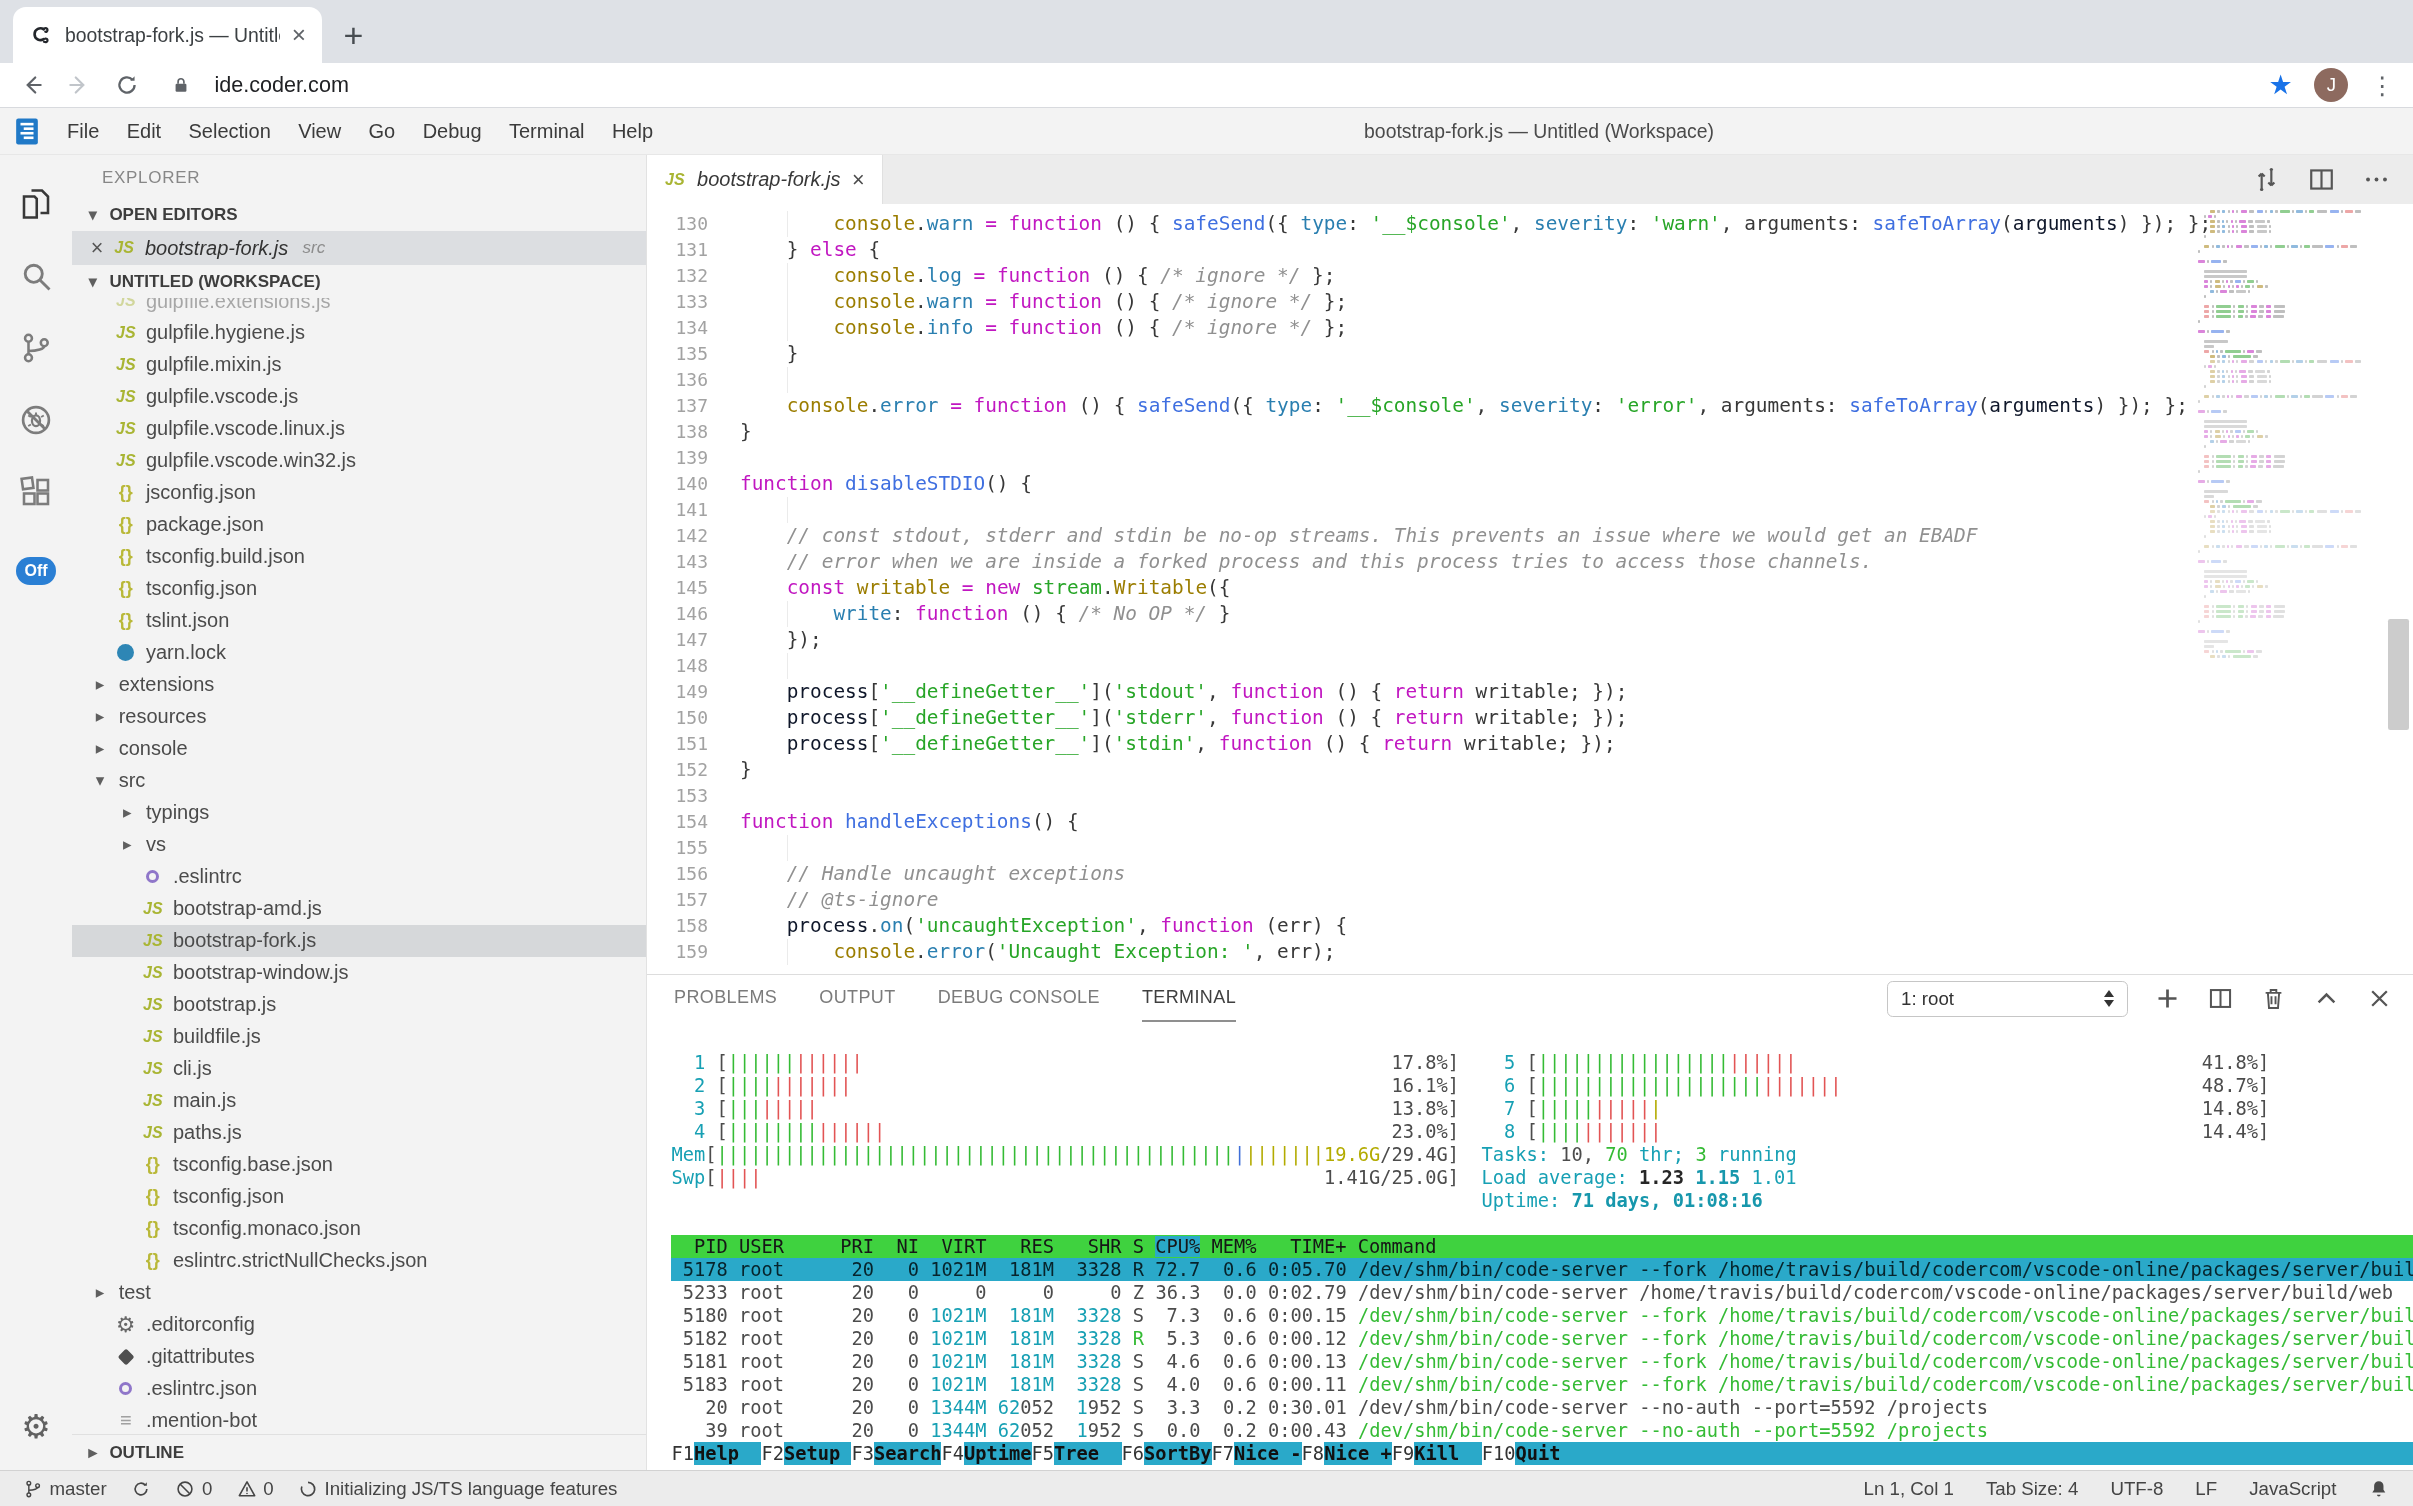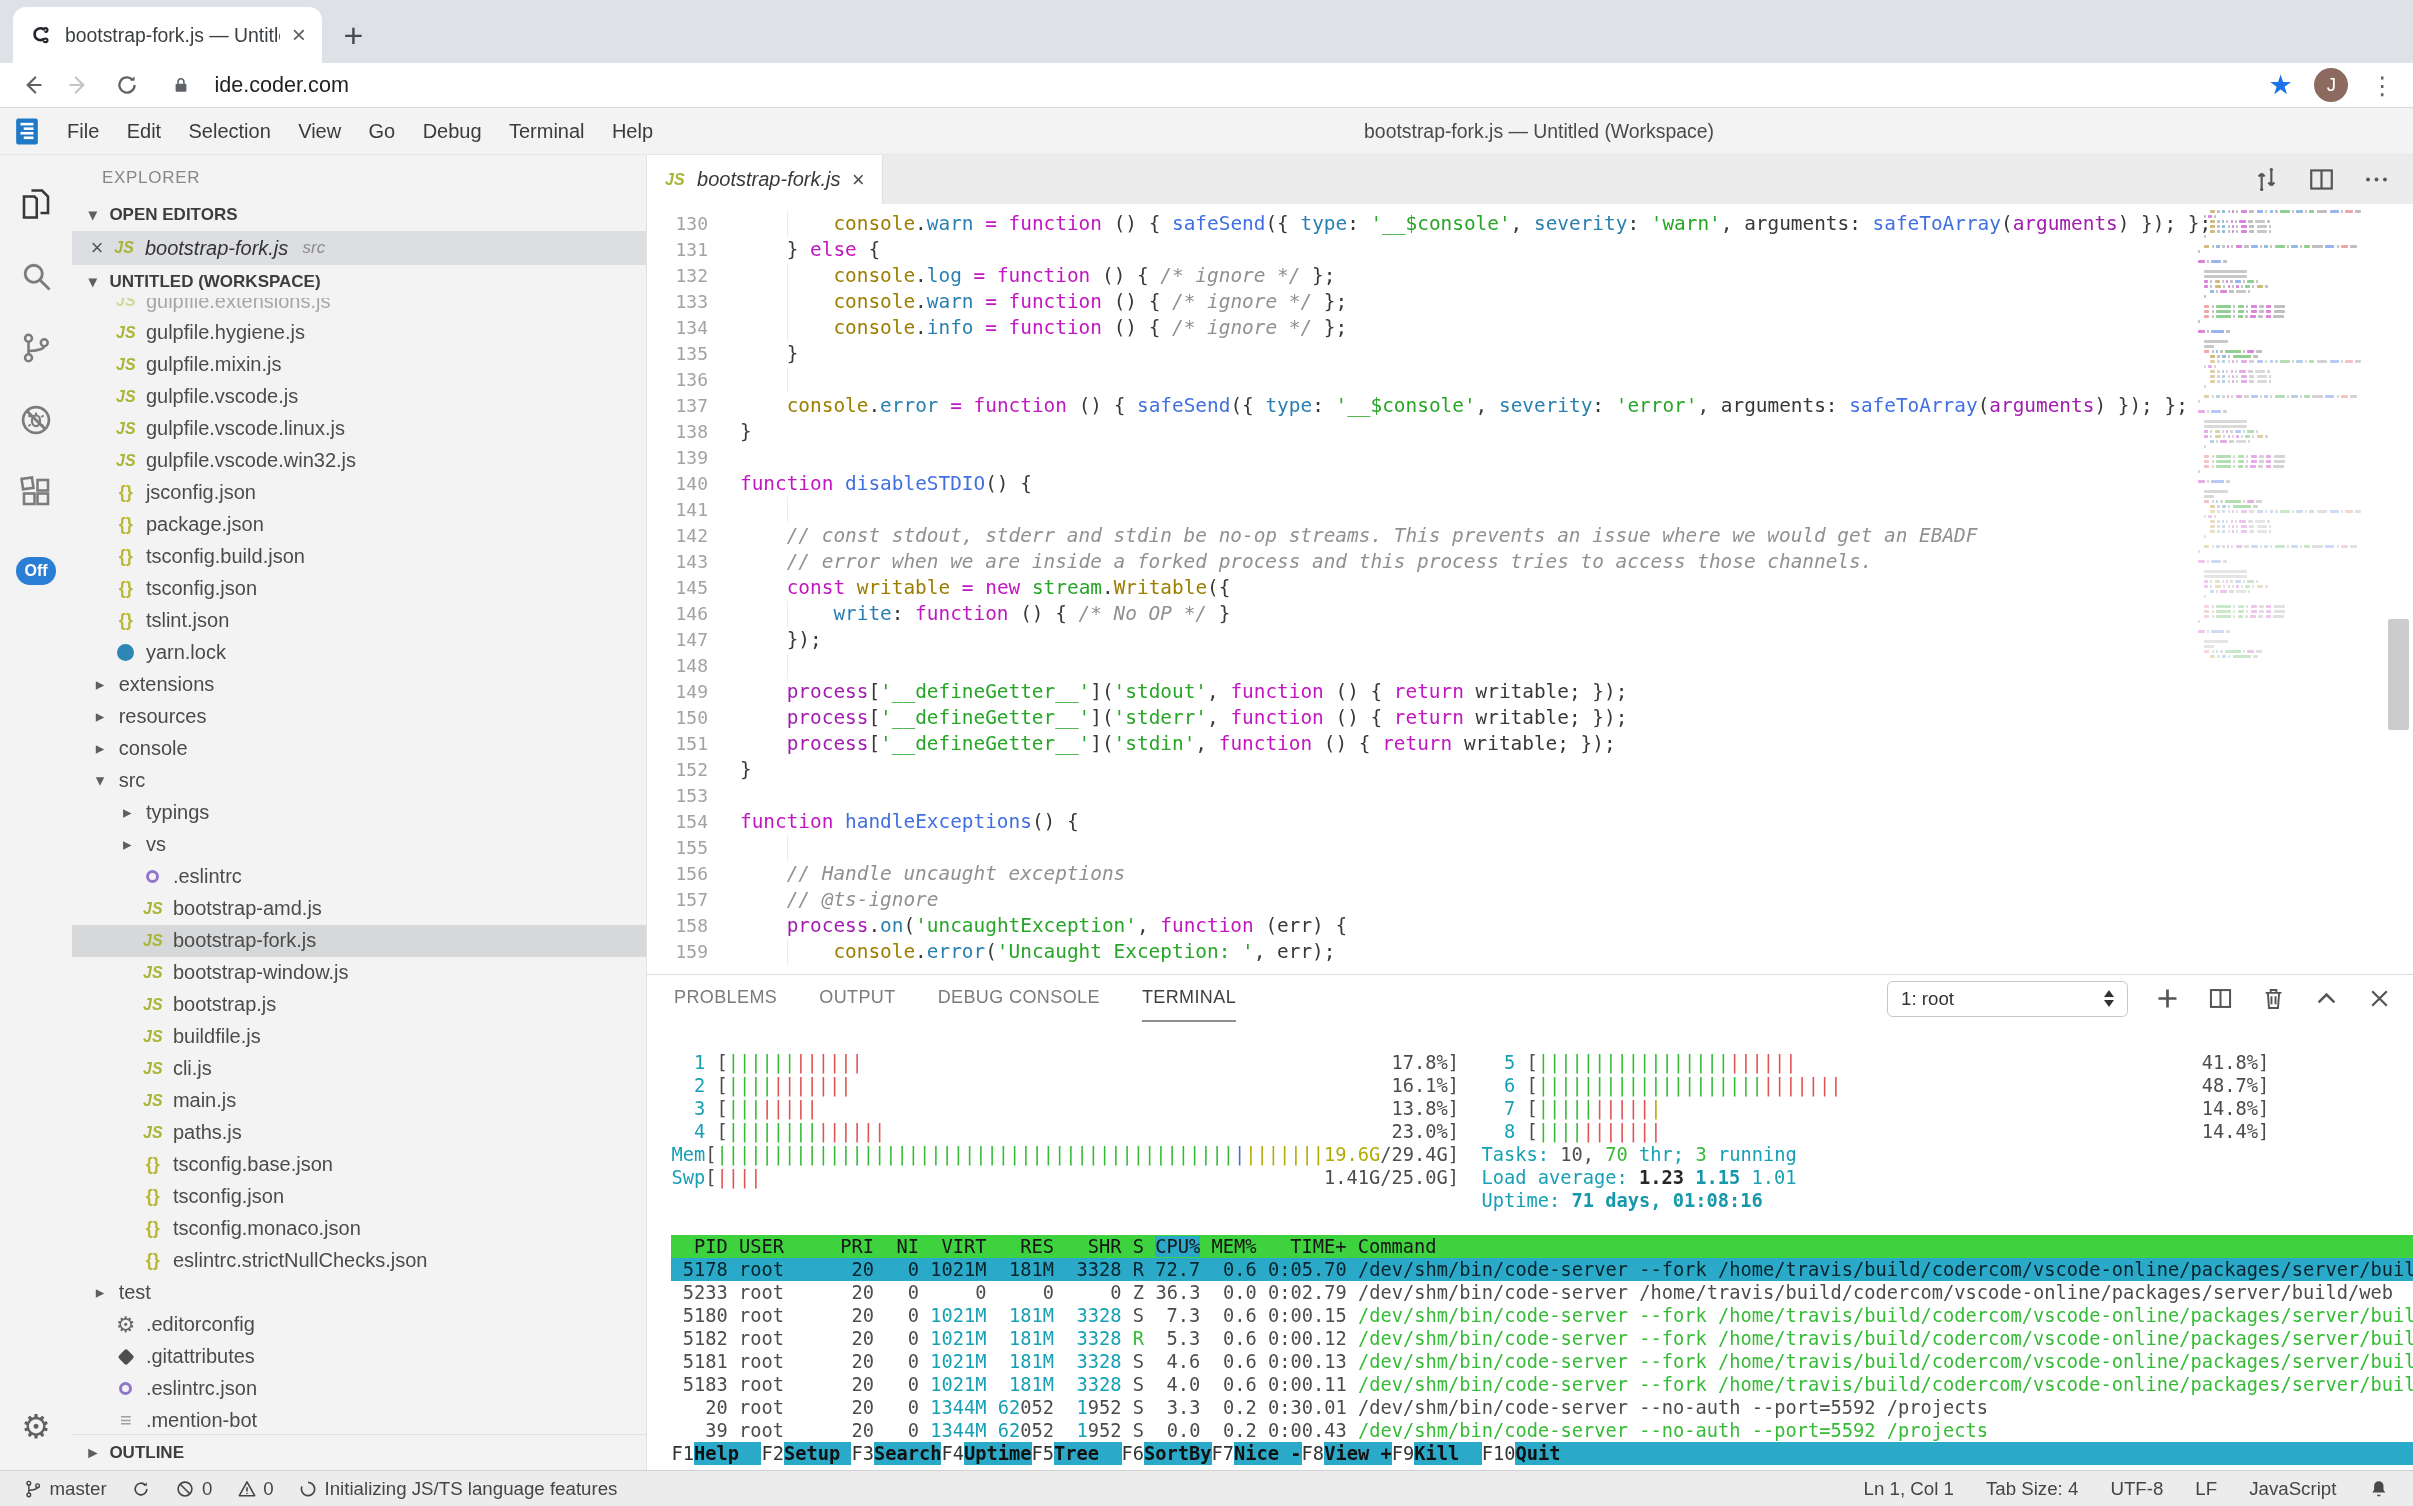--- a/index.html
+++ b/index.html
@@ -68,21 +68,21 @@
   .etab-close{color:#4c4c4c;font-size:21.6px}
   .tab-actions{margin-left:auto;display:flex;gap:26px;margin-right:21.6px;color:#565656;align-items:center}
   .editor{flex:1;position:relative;background:#fff;overflow:hidden;min-height:0}
   .code{position:absolute;top:7.2px;left:0;right:216px;font-family:"DejaVu Sans Mono",monospace;font-size:19.4px}
   .cl{height:26px;line-height:26px;display:flex}
   .ln{width:93px;text-align:right;padding-right:32px;color:#a2a2a2;font-size:18px;flex:none}
   .ct{white-space:pre}
   .ind{display:inline-block;width:4ch;height:26px;vertical-align:top}
   .ind.gd{box-shadow:inset 0.7px 0 0 #e3e3e3}
   .c-k{color:#c117c1}.c-v{color:#9b7d00}.c-m{color:#2a7fb0}.c-f{color:#3f6fe0}
-  .c-s{color:#27a527}.c-r{color:#a21caf}.c-c{color:#909090;font-style:italic}.c-p{color:#383838}
+  .c-s{color:#27a527}.c-r{color:#0f172a}.c-c{color:#909090;font-style:italic}.c-p{color:#383838}
   .minimap{position:absolute;top:5.7px;right:34px;width:181px}
   .mm-l{height:5px;white-space:nowrap;overflow:hidden}
   .mm-t{display:inline-block;height:3.6px;border-radius:0.7px;margin-right:2.2px;vertical-align:top}
   .sb-thumb{position:absolute;right:3.6px;top:415px;width:21.6px;height:111px;background:rgba(110,110,110,.35);border-radius:2.2px}
 
   
   .panel{height:496px;border-top:0.7px solid #ddd;display:flex;flex-direction:column;background:#fff;flex:none}
   .panel-head{height:47px;display:flex;align-items:center;padding:0 20px 0 27px;flex:none}
   .ptab{font-size:18px;color:#7b7b7b;margin-right:42px;letter-spacing:0.4px;height:47px;display:flex;align-items:center;border-bottom:2.9px solid transparent}
   .ptab.act{color:#3f3f3f;border-bottom-color:#8f8f8f}
@@ -718,21 +718,21 @@
               <span class="fn-lab">Search</span>
               <span class="fn-num">F4</span>
               <span class="fn-lab">Uptime</span>
               <span class="fn-num">F5</span>
               <span class="fn-lab">Tree  </span>
               <span class="fn-num">F6</span>
               <span class="fn-lab">SortBy</span>
               <span class="fn-num">F7</span>
               <span class="fn-lab">Nice -</span>
               <span class="fn-num">F8</span>
-              <span class="fn-lab">View +</span>
+              <span class="fn-lab">Nice +</span>
               <span class="fn-num">F9</span>
               <span class="fn-lab">Kill  </span>
               <span class="fn-num">F10</span>
               <span class="fn-lab">Quit  </span>
               <span class="fn-fill"></span>
             </div>
           </div>
       </div>
     </div>
   </div>

